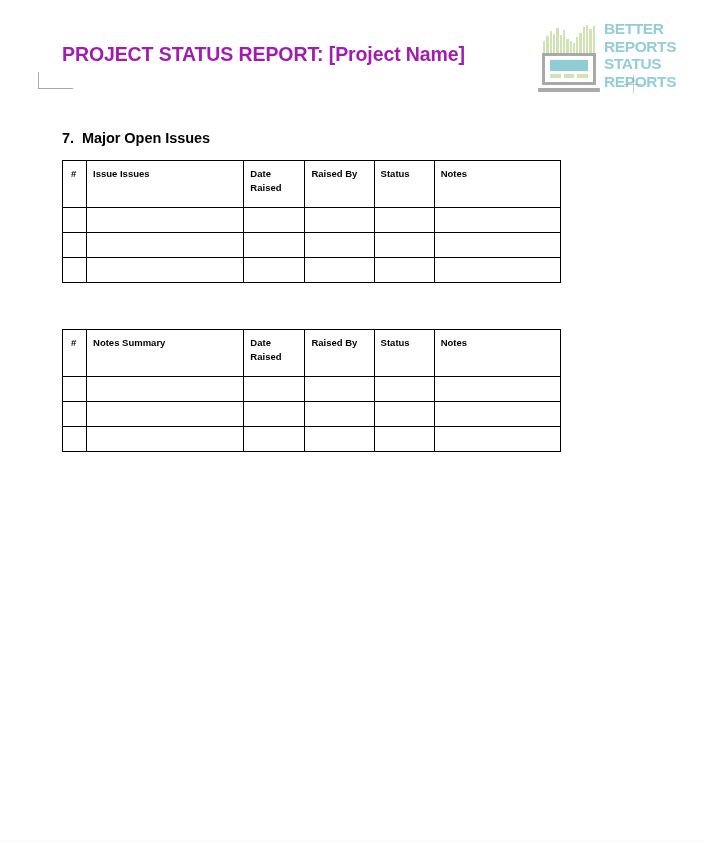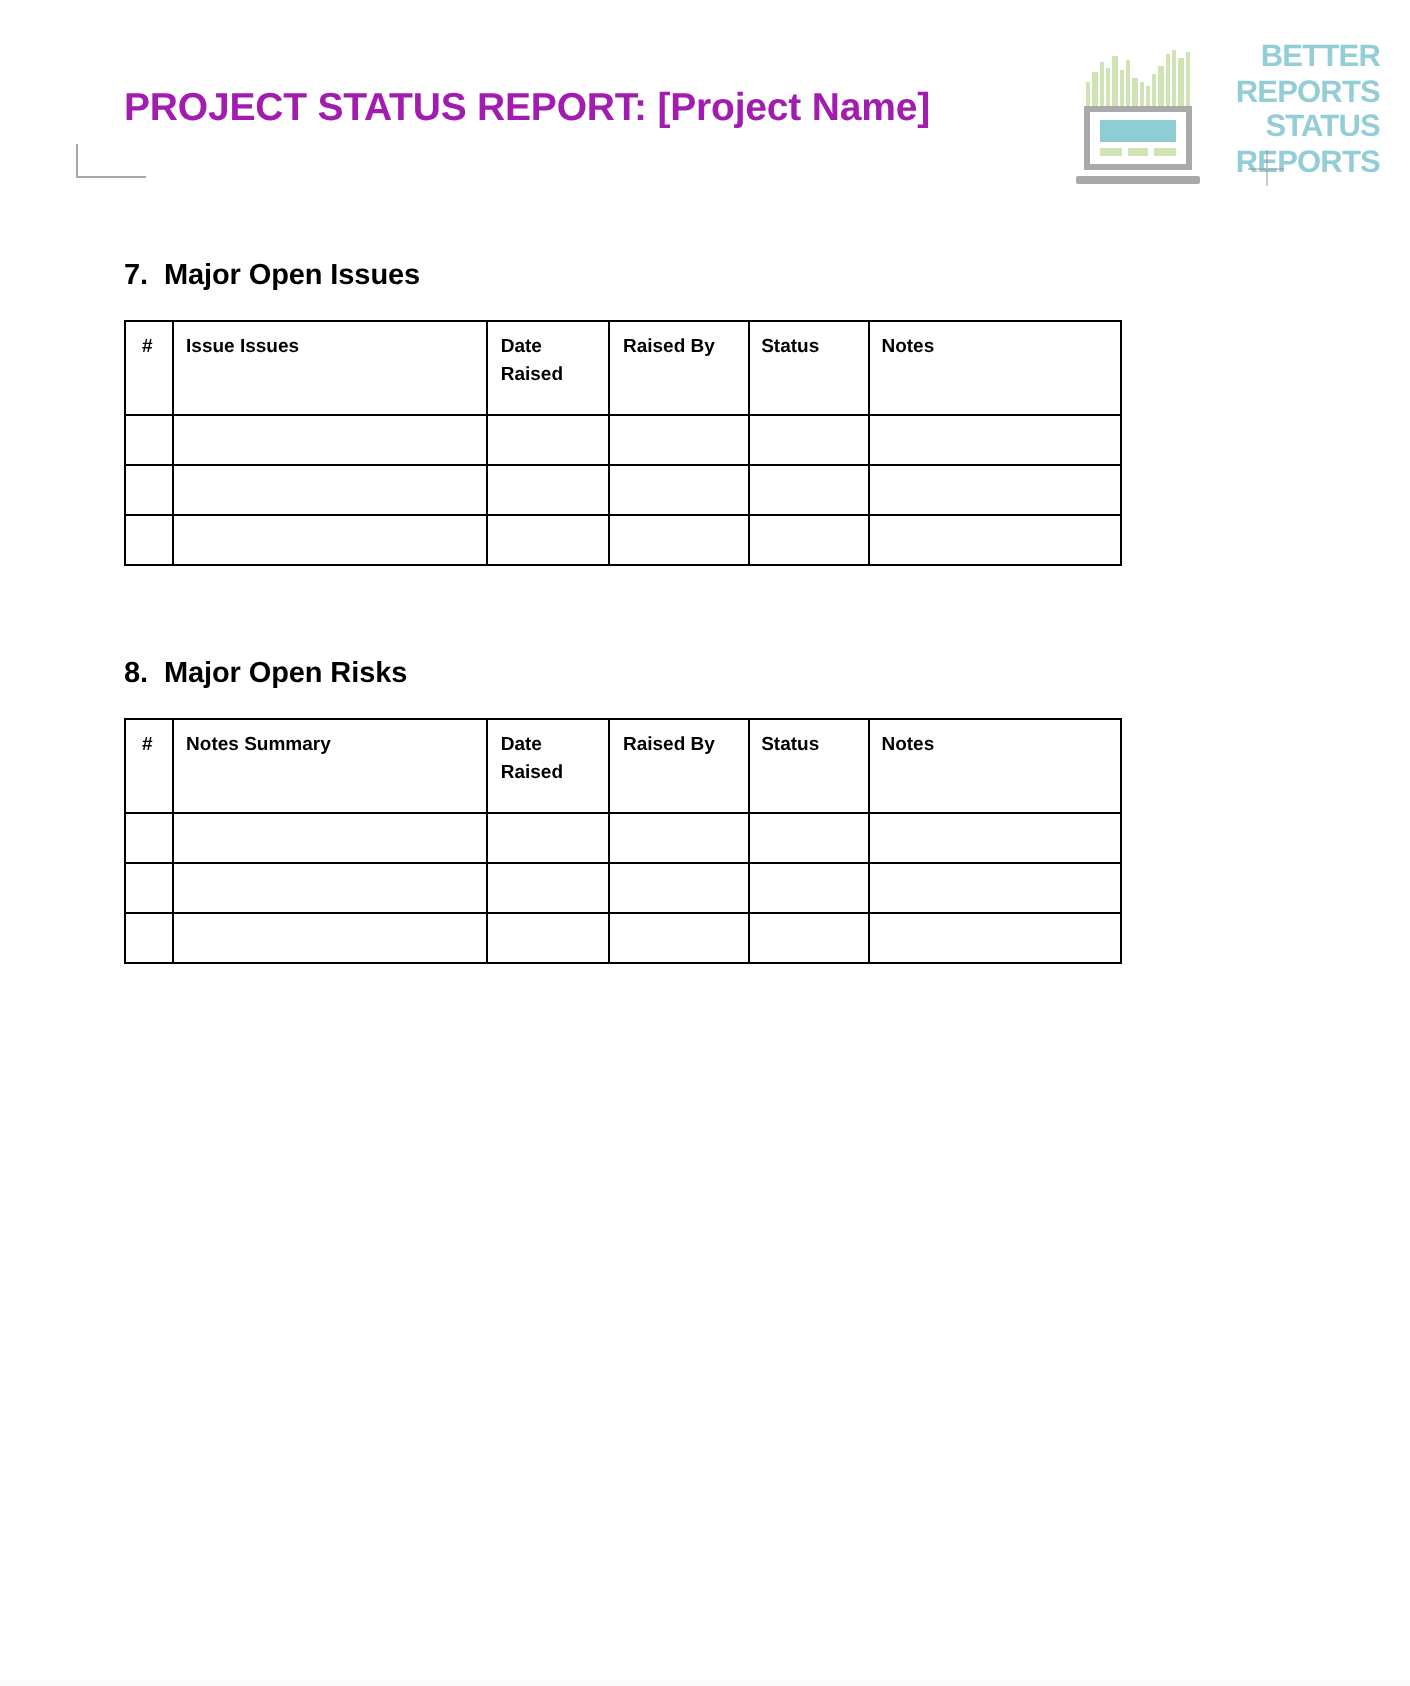--- a/index.html
+++ b/index.html
@@ -59,21 +59,20 @@
     border-right: none;
   }
 
   
   .logo {
     position: absolute;
     left: 538px;
     top: 20px;
     width: 152px;
     height: 72px;
-    text-align: right;
   }
   .logo-mark {
     position: absolute;
     left: 0;
     top: 0;
     width: 62px;
     height: 72px;
   }
   .logo-bars {
     position: absolute;
@@ -320,21 +319,20 @@
           <td></td>
           <td></td>
           <td></td>
           <td></td>
         </tr>
       </tbody>
     </table>
   </div>
 
   <div class="section" id="section-1" style="top:329px;">
-    <div class="section-heading">8.  Major Open Risks</div>
     <table class="report-table">
       <colgroup>
         <col class="col-w-num">
           <col class="col-w-sum">
           <col class="col-w-date">
         <col class="col-w-by">
           <col class="col-w-status">
           <col class="col-w-notes">
       </colgroup>
       <thead>

